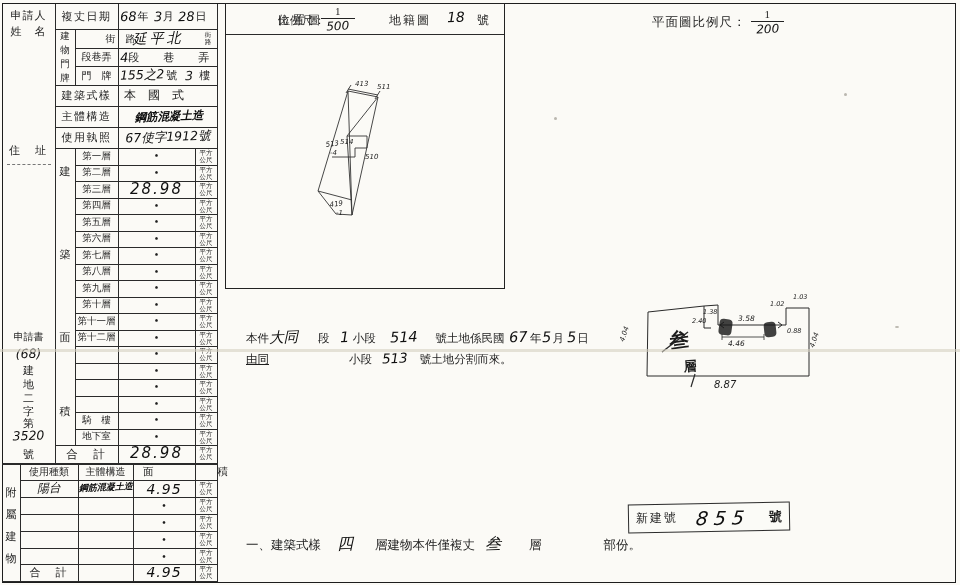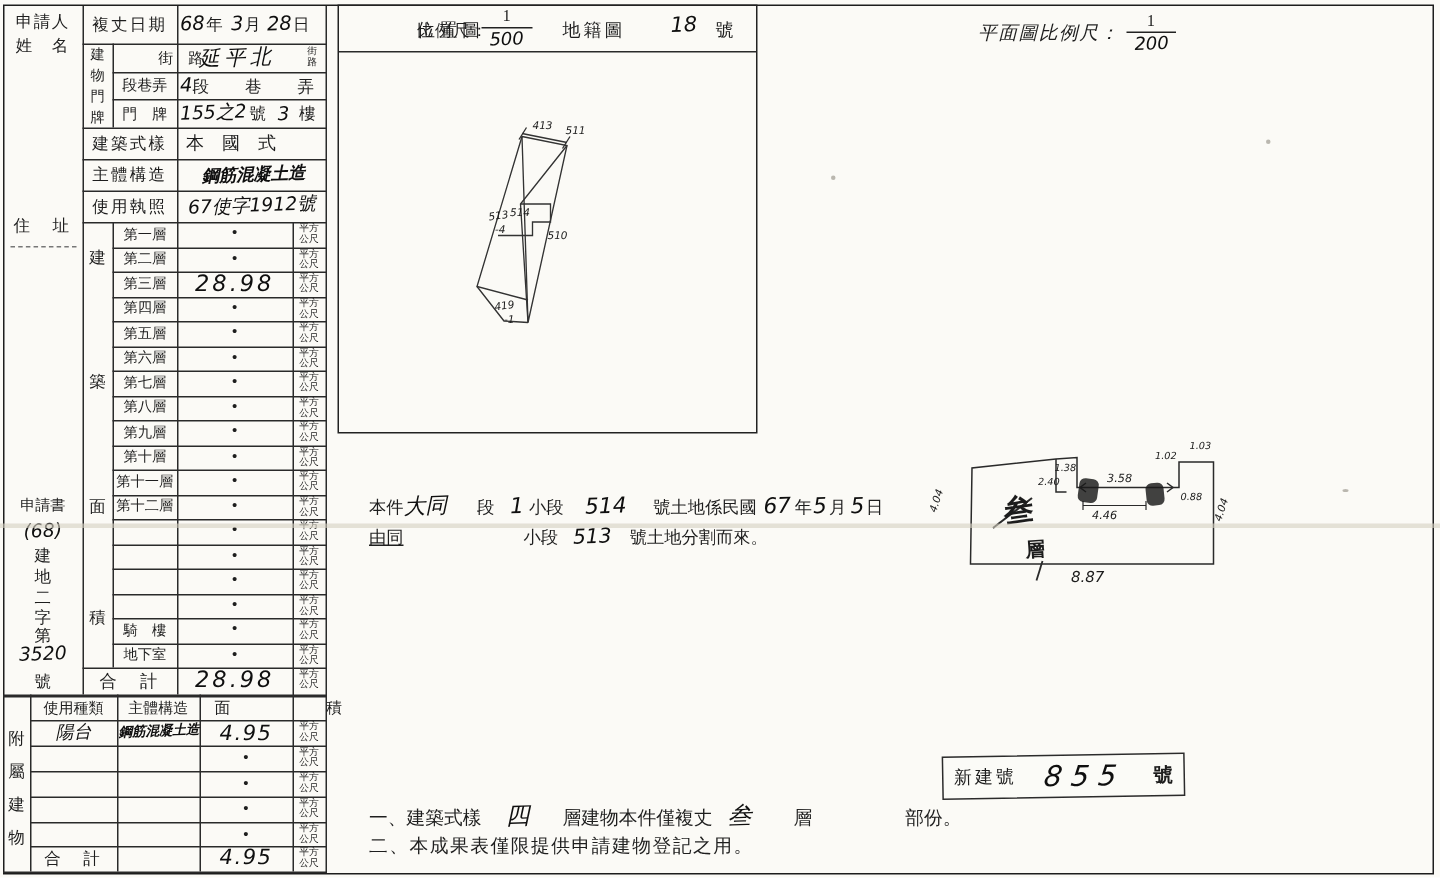--- a/index.html
+++ b/index.html
@@ -303,21 +303,21 @@
     </div>
 
   <div class="locbox">
     <div class="abs" style="left:0;top:30px;width:278px;height:1px;background:#2a2a2a;"></div>
     <span class="abs" style="left:6px;top:8px;font-size:12px;letter-spacing:3px;margin-left:46px;">位置圖</span>
     <span class="abs" style="left:52px;top:9px;font-size:11px;letter-spacing:1px;">比例尺：</span>
     <span class="abs frac" style="left:95px;top:1px;">
       <span class="num">1</span>
       <span class="den hw tilt">500</span>
     </span>
-    <span class="abs" style="left:149px;top:8px;font-size:12px;letter-spacing:2px;">地籍圖</span>
+    <span class="abs" style="left:163px;top:8px;font-size:12px;letter-spacing:2px;">地籍圖</span>
     <span class="abs hw tilt" style="left:221px;top:5px;font-size:14px;">18</span>
     <span class="abs" style="left:251px;top:8px;font-size:12px;">號</span>
 
     <svg id="mapsvg" class="abs" style="left:85px;top:72px;" width="92" height="150" viewBox="0 0 92 150">
       <g stroke="#333" stroke-width="0.9" fill="none">
         <path d="M37,13 L67,19"></path>
         <path d="M35,17 L40,9 M64,23 L69,15"></path>
         <path d="M37,15 L67,21 L41,139 Z"></path>
         <path d="M37,15 L7,115 L41,124"></path>
         <path d="M7,115 L25,138 L41,139"></path>
@@ -329,21 +329,21 @@
         <text x="15" y="71" font-size="7" font-style="italic" transform="rotate(-8 15 71)">513</text>
         <text x="19" y="79" font-size="7" font-style="italic">-4</text>
         <text x="29" y="68" font-size="7" font-style="italic">514</text>
         <text x="54" y="83" font-size="7" font-style="italic">510</text>
         <text x="19" y="131" font-size="7" font-style="italic" transform="rotate(-8 19 131)">419</text>
         <text x="25" y="139" font-size="7" font-style="italic">-1</text>
       </svg>
   </div>
 
   <div class="abs" style="left:652px;top:8px;display:flex;align-items:center;">
-    <span style="font-size:12.5px;letter-spacing:1px;font-style:italic;">平面圖比例尺：</span>
+    <span style="font-size:12.5px;letter-spacing:1px;">平面圖比例尺：</span>
     <span class="frac" style="margin-left:4px;">
       <span class="num">1</span>
       <span class="den hw tilt">200</span>
     </span>
   </div>
 
   <svg id="plansvg" class="abs" style="left:618px;top:290px;" width="210" height="102" viewBox="0 0 210 102">
     <g stroke="#2a2a2a" stroke-width="1" fill="none">
       <path d="M29,86 L30,22 L86,16 L100,15 L100,35 L168,35 L168,18 L191,18 L191,86 Z"></path>
       <path d="M86,16 L86,38 L93,38"></path>
@@ -401,18 +401,17 @@
   </div>
 
   <div id="note1" class="abs" style="left:246px;top:534px;display:flex;align-items:baseline;">
       <span style="font-size: 12.5px; margin-left: 0px; display: inline-block;">一、建築式樣</span>
       <span class="hw tilt" style="font-size: 16px; margin-left: 16px; display: inline-block;">四</span>
       <span style="font-size: 12.5px; margin-left: 22px; display: inline-block;">層建物本件僅複丈</span>
       <span class="hw tilt" style="font-size: 16px; margin-left: 10px; display: inline-block;">叁</span>
       <span style="font-size: 12.5px; margin-left: 28px; display: inline-block;">層</span>
       <span style="font-size: 12.5px; margin-left: 62px; display: inline-block;">部份。</span>
     </div>
-  <div class="abs" style="left:246px;top:556px;font-size:12.5px;letter-spacing:1px;">二、本成果表僅限提供申請建物登記之用。</div>
 
   <div class="speck" style="left:844px;top:93px;"></div>
   <div class="speck" style="left:554px;top:117px;"></div>
   <div class="speck" style="left:895px;top:326px;width:4px;height:2px;"></div>
 </div>
 
 </body></html>

